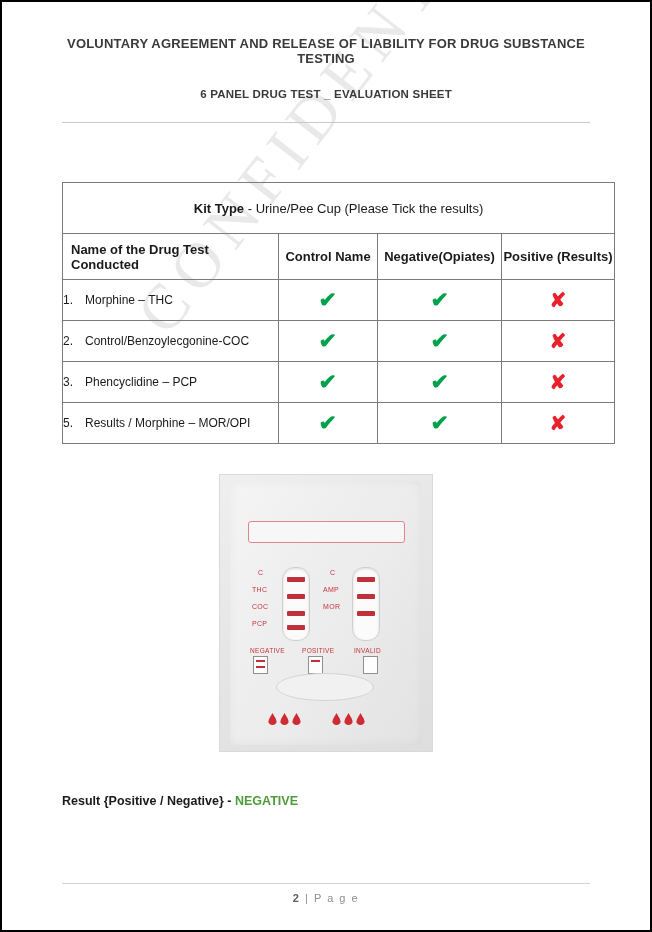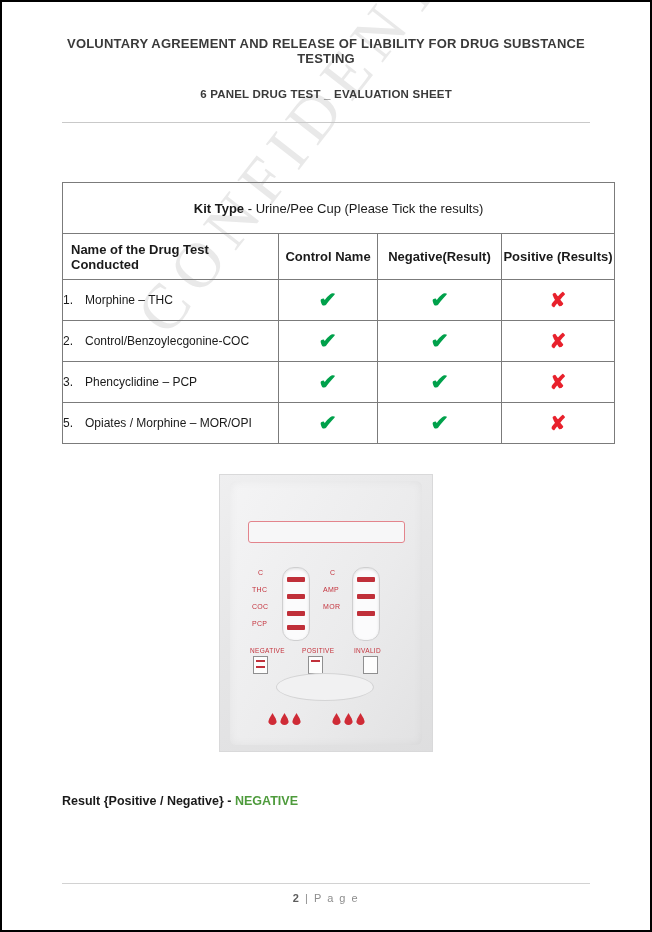--- a/index.html
+++ b/index.html
@@ -289,21 +289,21 @@
         <tbody>
           <tr>
             <td class="kit-header-cell" colspan="4">
               <b>Kit Type</b>
               <span>- Urine/Pee Cup (Please Tick the results)</span>
             </td>
           </tr>
           <tr>
             <td class="col-head first">Name of the Drug Test Conducted</td>
             <td class="col-head">Control Name</td>
-            <td class="col-head">Negative(Result)</td>
+            <td class="col-head">Negative(Opiates)</td>
             <td class="col-head">Positive (Results)</td>
           </tr>
 
           <tr>
             <td class="drug-name">
               <span class="drug-num">1.</span><span>Morphine – THC</span>
             </td>
             <td class="mark-cell"><span class="check">✔</span></td>
             <td class="mark-cell"><span class="check">✔</span></td>
             <td class="mark-cell"><span class="cross">✘</span></td>
@@ -323,21 +323,21 @@
               <span class="drug-num">3.</span><span>Phencyclidine – PCP</span>
             </td>
             <td class="mark-cell"><span class="check">✔</span></td>
             <td class="mark-cell"><span class="check">✔</span></td>
             <td class="mark-cell"><span class="cross">✘</span></td>
           </tr>
 
 
           <tr>
             <td class="drug-name">
-              <span class="drug-num">5.</span><span>Opiates / Morphine – MOR/OPI</span>
+              <span class="drug-num">5.</span><span>Results / Morphine – MOR/OPI</span>
             </td>
             <td class="mark-cell"><span class="check">✔</span></td>
             <td class="mark-cell"><span class="check">✔</span></td>
             <td class="mark-cell"><span class="cross">✘</span></td>
           </tr>
         </tbody>
       </table>
 
       <div class="device-wrap">
         <div class="device">

